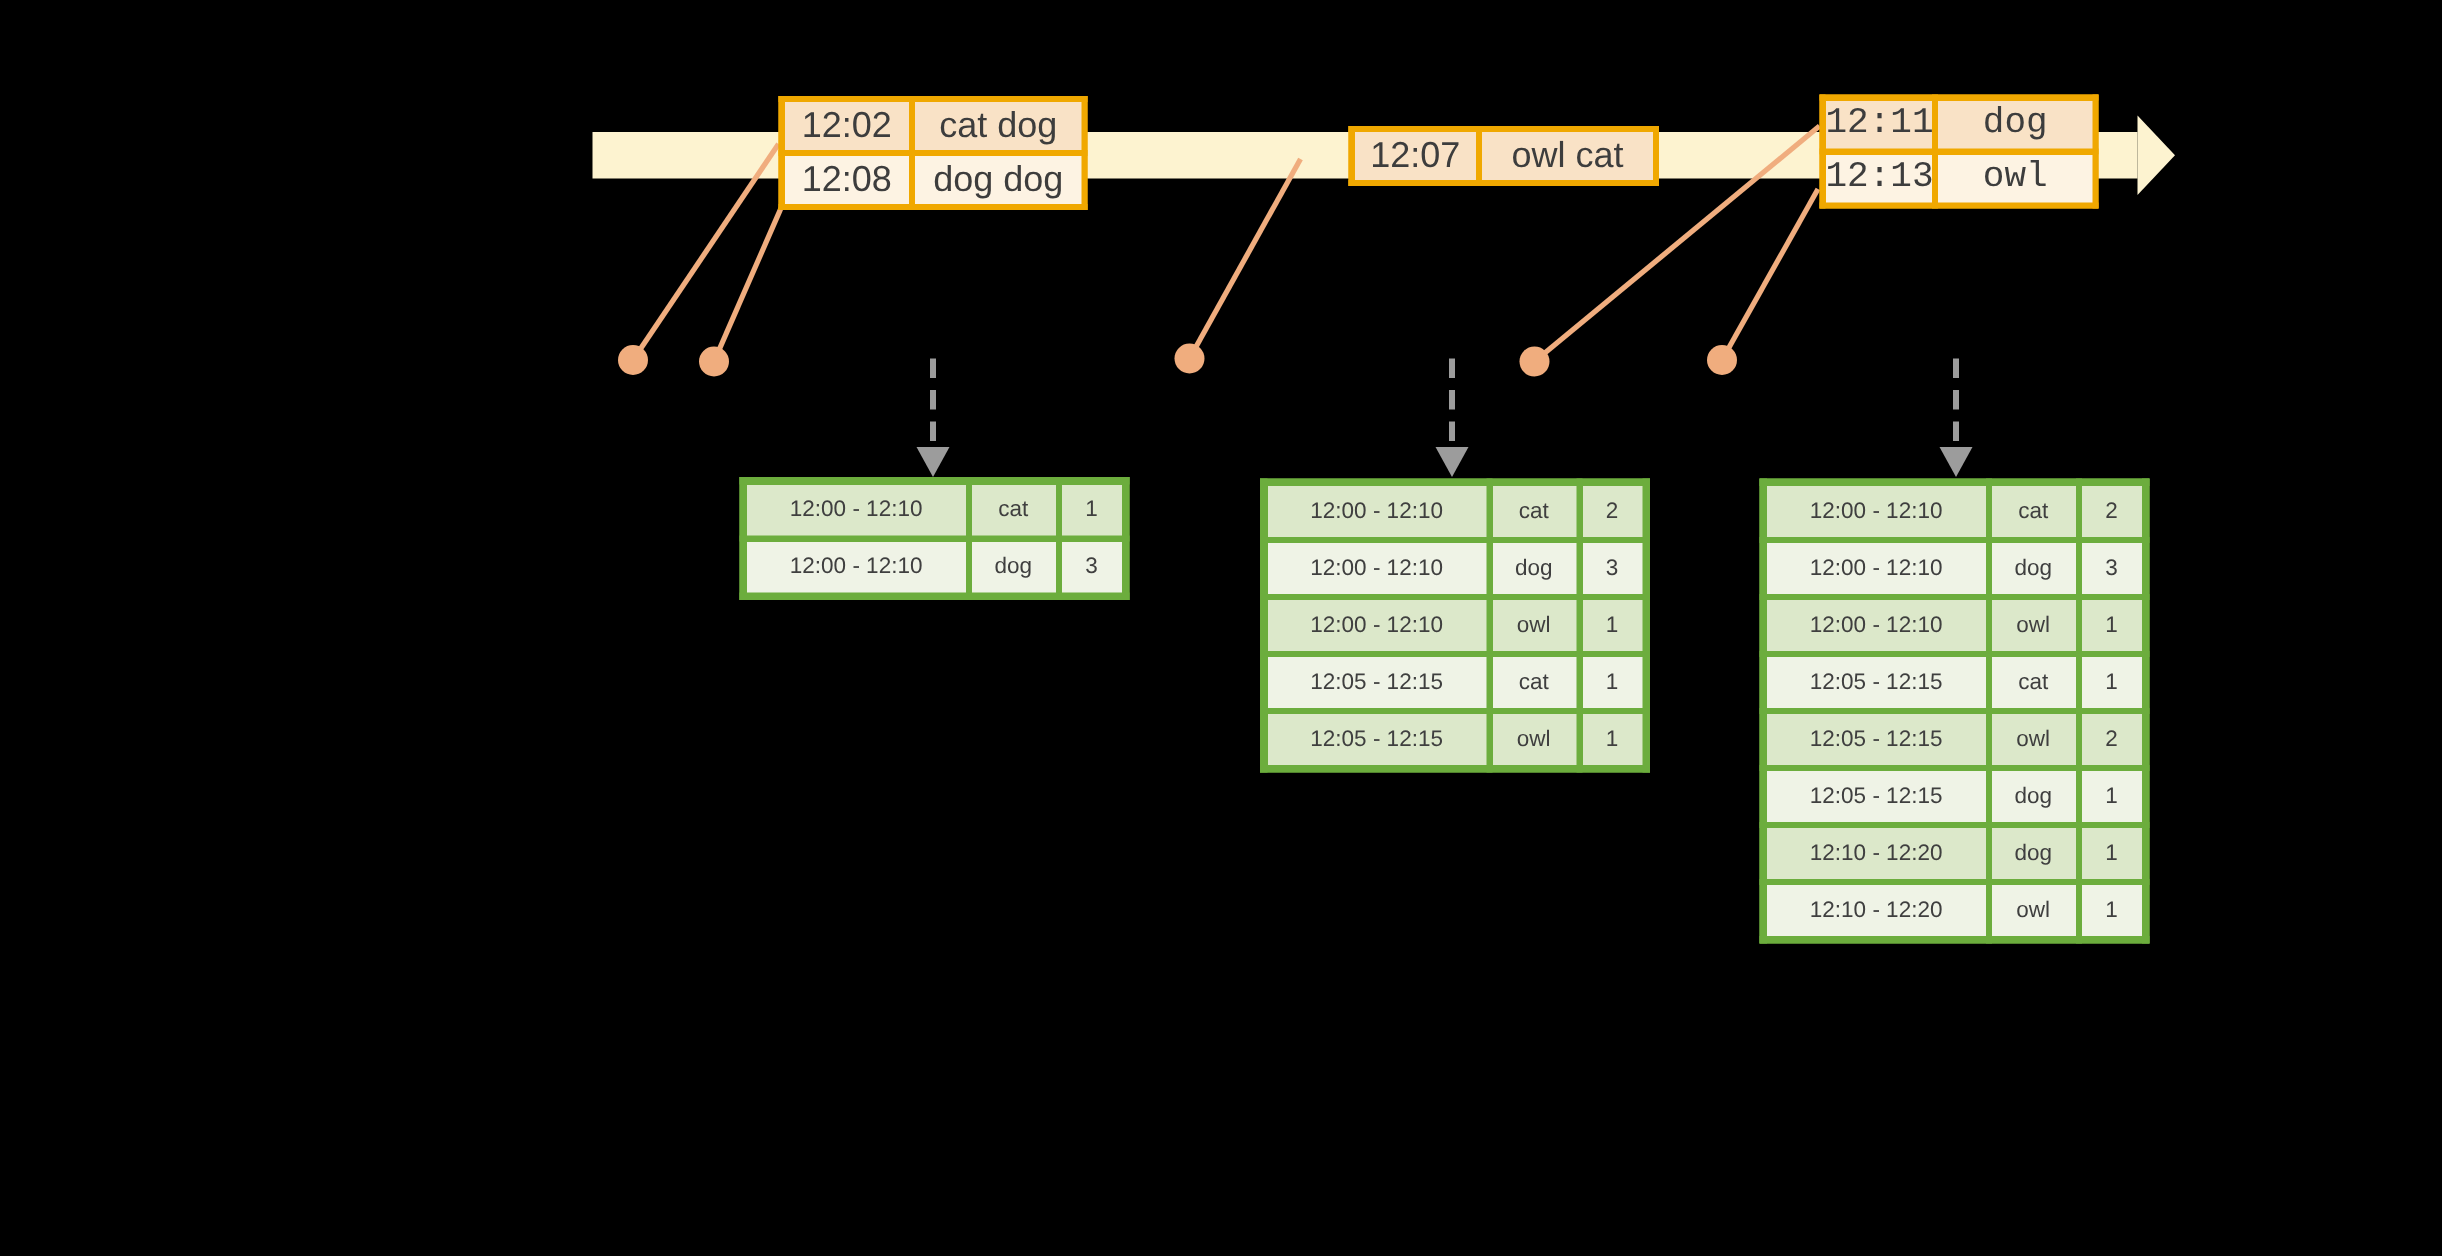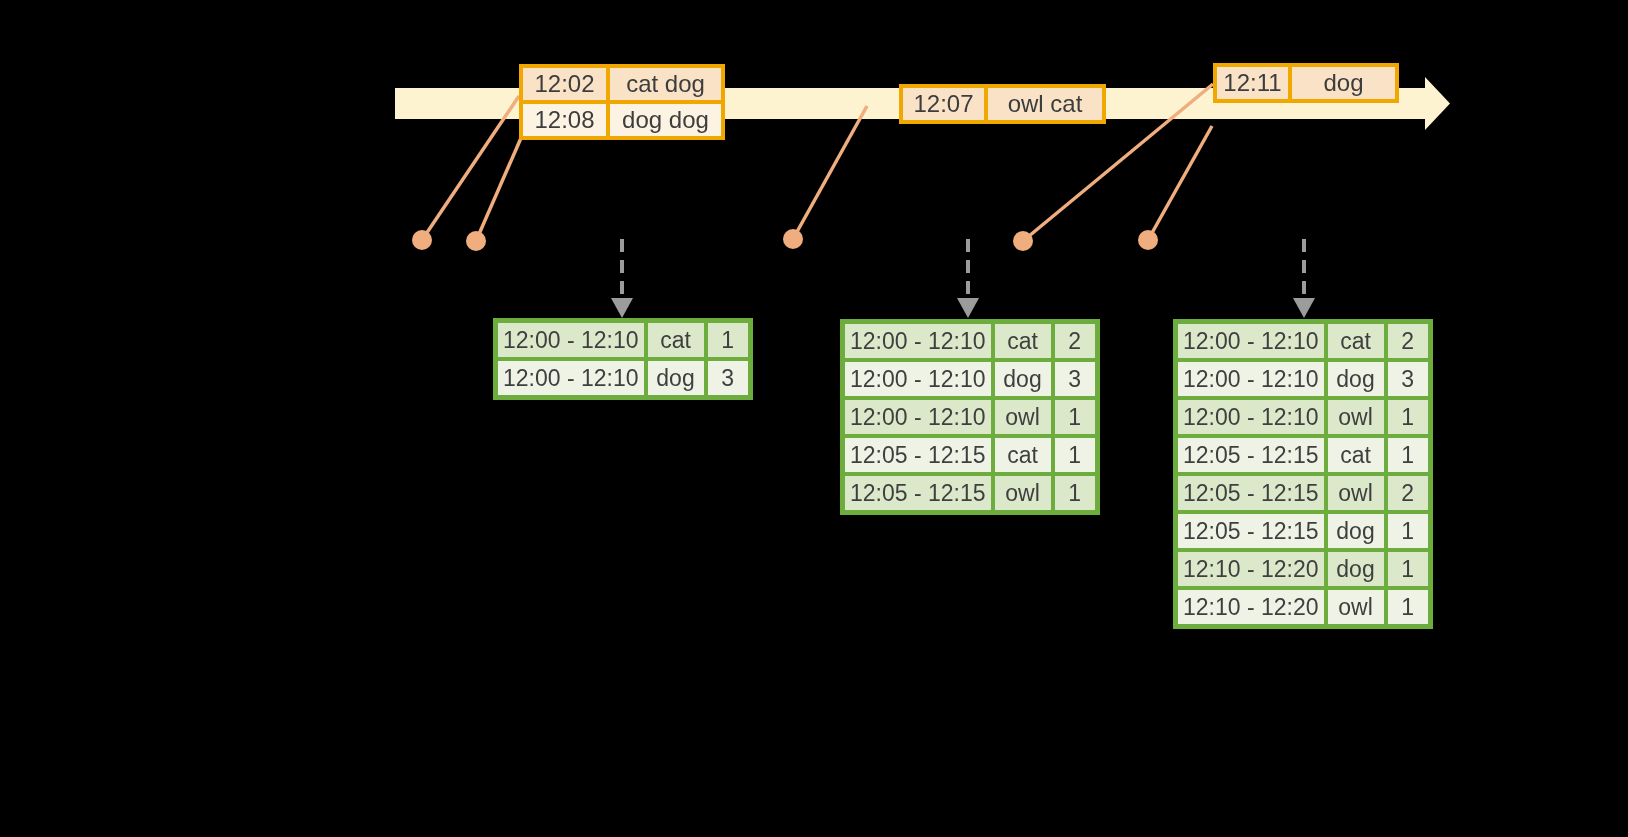--- a/index.html
+++ b/index.html
@@ -17,33 +17,33 @@
   table.evt td {
     border:4px solid #f0a800; padding:0; text-align:center;
     font-size:24px; color:#3d3d3d; height:32px; line-height:32px;
     white-space:nowrap; overflow:hidden;
   }
   table.evt tr:nth-child(odd)  td { background:#f9e2c6; }
   table.evt tr:nth-child(even) td { background:#fdf3e3; }
   table.evt td.mid { background:#fcecd6; }
   .evt-a { left:519px; top:64px;  width:202px; }
   .evt-b { left:867px; top:84px;  width:203px;margin-left:32px; }
-  .evt-c { left:1213px; top:63px; width:182px; }
+  .evt-c { left:1213px; top:63px; width:182px;font-family:Liberation Mono, monospace; }
   .evt-a col.c-time { width:87px; }  .evt-a col.c-words { width:115px; }
   .evt-b col.c-time { width:85px; }  .evt-b col.c-words { width:118px; }
   .evt-c col.c-time { width:75px; }  .evt-c col.c-words { width:107px; }
 
   
   table.res {
     position:absolute; border-collapse:collapse; table-layout:fixed;
     border:5px solid #6cad3d; background:#6cad3d;
   }
   table.res td {
     border:4px solid #6cad3d; padding:0; text-align:center;
-    font-size:23px; color:#3f3f3f; height:34px; line-height:34px;
+    font-size:15px; color:#3f3f3f; height:34px; line-height:34px;
     white-space:nowrap; overflow:hidden;
   }
   table.res tr:nth-child(odd)  td { background:#dce8ca; }
   table.res tr:nth-child(even) td { background:#eff3e6; }
   .res-1 { left:493px;  top:318px; width:259px; }
   .res-2 { left:840px;  top:319px; width:255px; }
   .res-3 { left:1173px; top:319px; width:259px; }
   table.res col.c-window { width:150px; }
   table.res col.c-word   { width:60px;  }
   table.res col.c-count  { width:45px;  }
@@ -118,20 +118,24 @@
   <table class="evt evt-c">
     <colgroup>
         <col class="c-time">
         <col class="c-words">
       </colgroup>
     <tbody>
         <tr>
       <td>12:11</td>
       <td>dog</td>
     </tr>
+    <tr>
+      <td>12:13</td>
+      <td>owl</td>
+    </tr>
   </tbody>
     </table>
 
   <table class="res res-1">
     <colgroup>
         <col class="c-window">
         <col class="c-word">
         <col class="c-count">
       </colgroup>
     <tbody>

